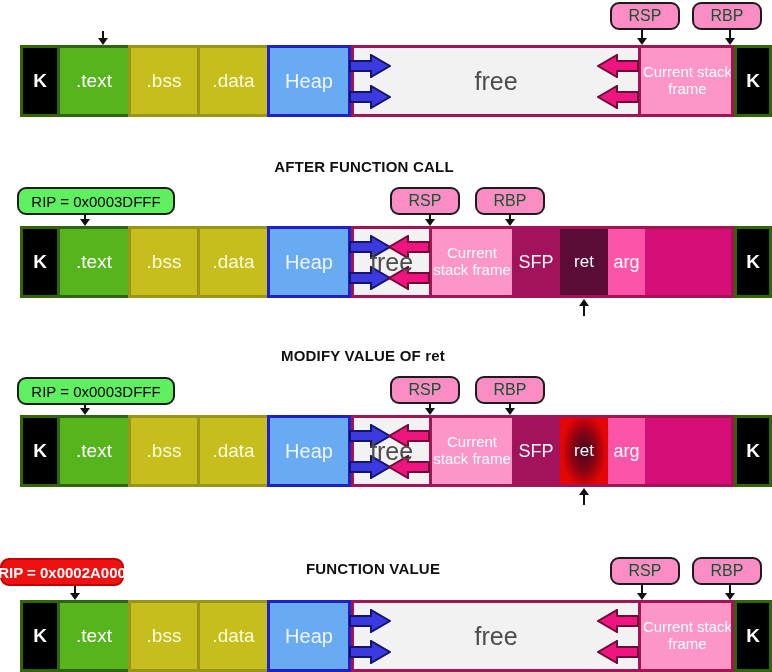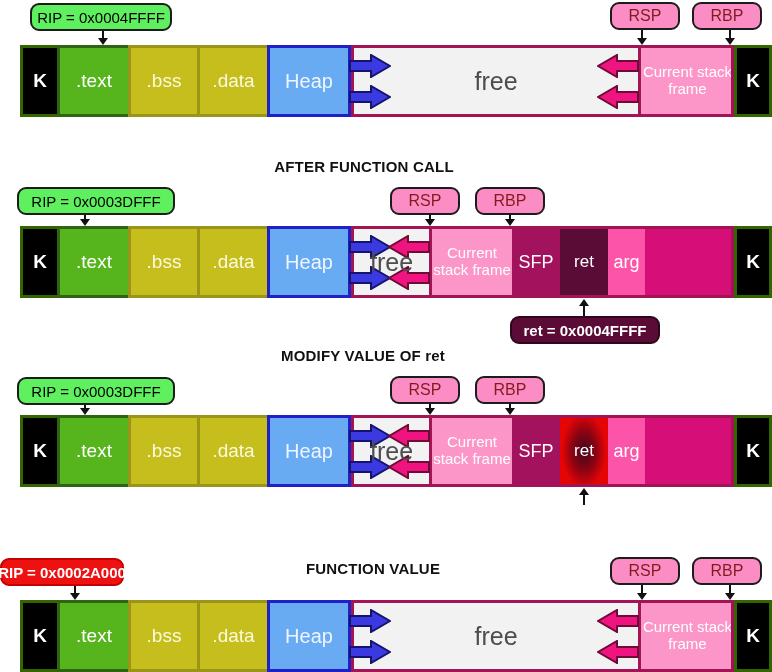--- a/index.html
+++ b/index.html
@@ -12,21 +12,21 @@
     position:absolute; text-align:center; font-weight:bold; font-size:15px;
     color:#111; letter-spacing:0.2px;
   }
   .badge {
     position:absolute; box-sizing:border-box; height:28px;
     border:2px solid #1c1c1c; border-radius:9px;
     display:flex; align-items:center; justify-content:center;
     font-size:15px; z-index:40; white-space:nowrap;
   }
   .badge.green  { background:#5ef05e; color:#000; }
-  .badge.pinkreg{ background:#fc8cc4; color:#7f1d1d; font-size:16px; }
+  .badge.pinkreg{ background:#fc8cc4; color:#14532d; font-size:16px; }
   .badge.maroon { background:#5a0c36; color:#fff; font-weight:bold; border-color:#30061c; }
   .badge.red    { background:#ee1111; color:#fff; font-weight:bold; border-color:#c40000; }
   
   .pd { position:absolute; width:2px; background:#111; z-index:41; }
   .pd::after { content:""; position:absolute; left:-4px; bottom:-6px; width:0; height:0;
                border:5px solid transparent; border-bottom:0; border-top:7px solid #111; }
   .pu { position:absolute; width:2px; background:#111; z-index:41; }
   .pu::before { content:""; position:absolute; left:-4px; top:-7px; width:0; height:0;
                border:5px solid transparent; border-top:0; border-bottom:7px solid #111; }
   
@@ -51,21 +51,20 @@
   .freelabel  { position:absolute; top:0; height:72px; display:flex; align-items:center;
                 justify-content:center; color:#4d4d4d; font-size:25px; z-index:15; }
   .barrow     { position:absolute; z-index:10; }
 </style>
 </head>
 <body>
 
 <div id="canvas">
 
   <div class="sec" style="top:0;height:155px">
-    <div class="badge green" style="left:30px;top:3px;width:142px">RIP = 0x0004FFFF</div>
     <div class="pd" style="left:102px;top:31px;height:8px"></div>
     <div class="badge pinkreg" style="left:610px;top:2px;width:70px">RSP</div>
     <div class="pd" style="left:641px;top:30px;height:9px"></div>
     <div class="badge pinkreg" style="left:692px;top:2px;width:70px">RBP</div>
     <div class="pd" style="left:729px;top:30px;height:9px"></div>
 
     <div class="bar" style="top:45px">
       <div class="seg k" style="left:0;width:40px">K</div>
       <div class="seg tx" style="left:37px;width:74px">.text</div>
       <div class="seg olive" style="left:108px;width:72px">.bss</div>
@@ -125,21 +124,20 @@
         </svg>
       <svg class="barrow" style="left:368px;top:9px" width="42" height="24" viewBox="0 0 42 24">
           <polygon points="41,7 20,7 20,1 1,12 20,23 20,17 41,17" fill="#f01480" stroke="#6e0a36" stroke-width="2"></polygon>
         </svg>
       <svg class="barrow" style="left:368px;top:40px" width="42" height="24" viewBox="0 0 42 24">
           <polygon points="41,7 20,7 20,1 1,12 20,23 20,17 41,17" fill="#f01480" stroke="#6e0a36" stroke-width="2"></polygon>
         </svg>
     </div>
 
     <div class="pu" style="left:583px;top:150px;height:10px"></div>
-    <div class="badge maroon" style="left:510px;top:160px;width:150px">ret = 0x0004FFFF</div>
   </div>
 
   <div class="sec" style="top:345px;height:190px">
     <div class="title" style="left:233px;top:2px;width:260px">MODIFY VALUE OF ret</div>
     <div class="badge green" style="left:17px;top:32px;width:158px">RIP = 0x0003DFFF</div>
     <div class="pd" style="left:84px;top:60px;height:4px"></div>
     <div class="badge pinkreg" style="left:390px;top:31px;width:70px">RSP</div>
     <div class="pd" style="left:429px;top:59px;height:5px"></div>
     <div class="badge pinkreg" style="left:475px;top:31px;width:70px">RBP</div>
     <div class="pd" style="left:509px;top:59px;height:5px"></div>

